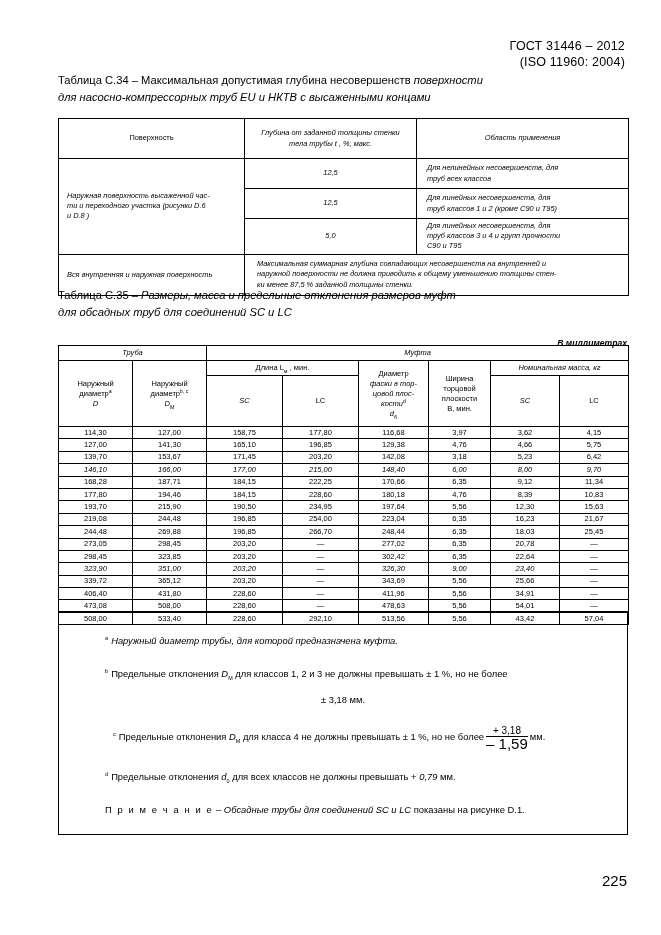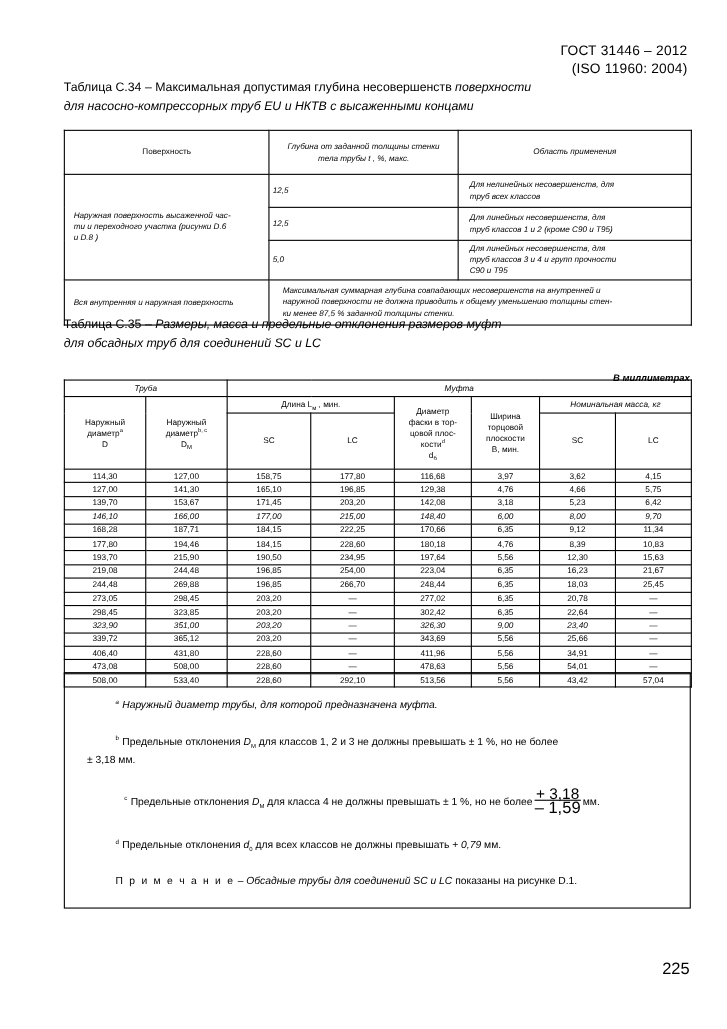--- a/index.html
+++ b/index.html
@@ -86,21 +86,21 @@
     height: 35px;
   }
   #table-c34 .hdr .it { font-style: italic; }
   #table-c34 .surface-cell {
     font-style: italic;
     text-align: left;
     padding-left: 8px;
     padding-right: 6px;
   }
   #table-c34 .depth-cell {
-    text-align: left;
+    text-align: center;
     font-style: italic;
   }
   #table-c34 .use-cell {
     font-style: italic;
     text-align: left;
     padding-left: 10px;
     padding-right: 6px;
   }
   #table-c34 .row-tall { height: 30px; }
   #table-c34 .row-tall2 { height: 34px; }
@@ -129,21 +129,21 @@
   }
   #table-c35 .sub-hdr {
     height: 12px;
     padding: 1px 2px;
   }
   #table-c35 .sub-hdr.it { font-style: italic; }
   #table-c35 .col-hdr {
     height: 46px;
     padding: 2px 2px;
   }
-  #table-c35 .col-hdr .it { }
+  #table-c35 .col-hdr .it { font-style: italic; }
   #table-c35 .datarow td { height: 11.4px; padding: 0 3px; }
   #table-c35 .datarow.ital td { font-style: italic; }
 
   sup.fn {
     font-size: 5.2px;
     vertical-align: super;
     line-height: 0;
   }
   sub.sb {
     font-size: 5.4px;
@@ -167,35 +167,35 @@
   #footnote-box .fnote:last-child { margin-bottom: 0; }
   #footnote-box .ital { font-style: italic; }
   #footnote-box .marker {
     font-size: 5.6px;
     vertical-align: super;
     line-height: 0;
     margin-right: 3px;
   }
   .fn-a { padding-left: 26px; font-style: italic; }
   .fn-b { padding-left: 26px; }
-  .fn-b .tail { display: block; margin-left: -26px; margin-top: 4px; }
+  .fn-b .tail { display: block; margin-left: -26px; margin-top: 13px; text-align: center; }
   .fn-c { padding-left: 34px; position: relative; }
   .fn-d { padding-left: 26px; }
   .fn-note { padding-left: 26px; }
   .fn-note .spaced { letter-spacing: 1.6px; }
 
   .frac {
     display: inline-block;
     vertical-align: middle;
     text-align: center;
     margin: 0 2px;
     position: relative;
     top: -1px;
   }
-  .frac .num { display: block; font-size: 14px; line-height: 11px; }
+  .frac .num { display: block; font-size: 10px; line-height: 11px; }
   .frac .den {
     display: block;
     font-size: 15px;
     line-height: 11px;
     border-top: 1px solid #000;
     padding-top: 1px;
   }
 
   
   #page-number {

